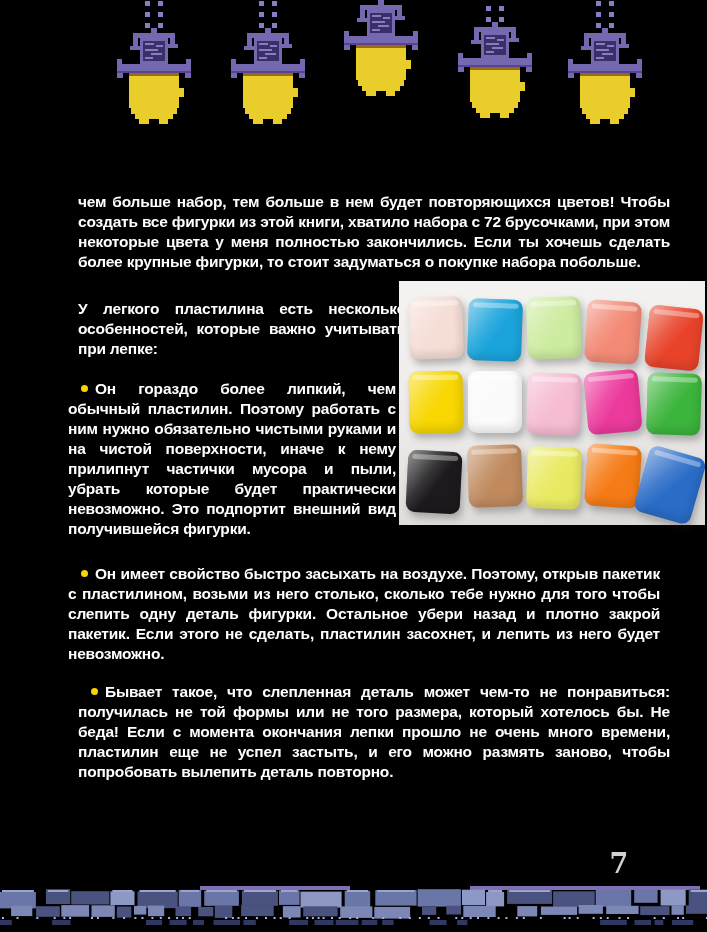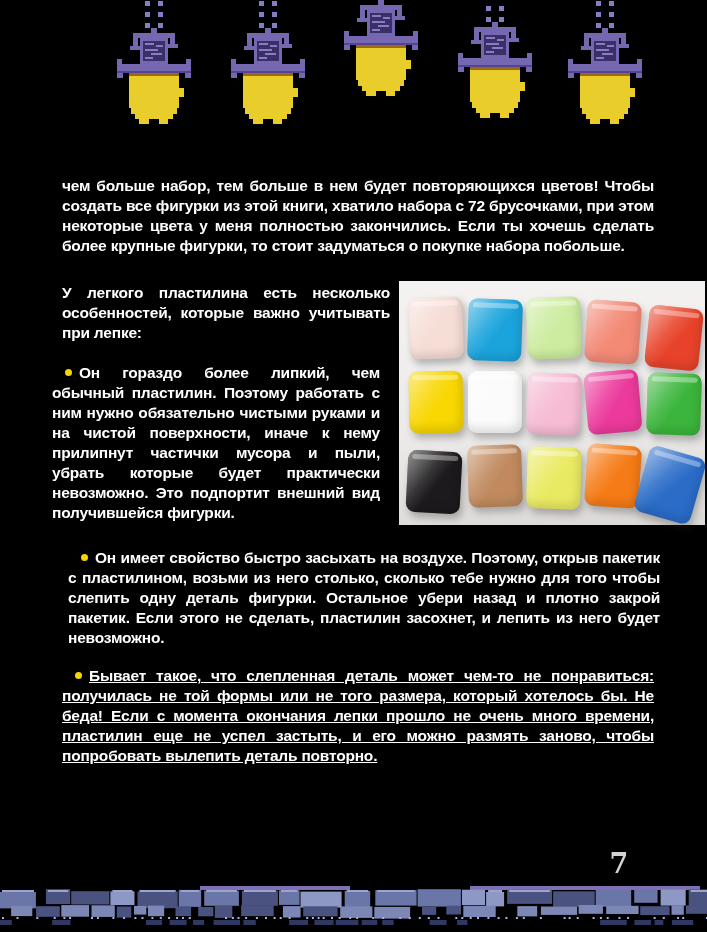--- a/index.html
+++ b/index.html
@@ -3,28 +3,28 @@
 <meta charset="utf-8">
 <style>
   html,body{margin:0;padding:0;}
   body{
     width:707px;height:932px;position:relative;overflow:hidden;
     background:#000;
     font-family:"Liberation Sans", sans-serif;
   }
   .txt{
     color:#fff;font-weight:bold;font-size:15.5px;line-height:20px;
-    text-align:justify;letter-spacing:-0.2px;margin:0;
+    text-align:justify;letter-spacing:-0.2px;margin:16px;
     hyphens:auto;-webkit-hyphens:auto;
   }
   .para1{position:absolute;left:62px;top:176px;width:592px;}
   .para2{position:absolute;left:62px;top:283px;width:328px;}
   .bullet1{position:absolute;left:52px;top:363px;width:328px;}
-  .bullet2{position:absolute;left:68px;top:548px;width:592px;}
-  .bullet3{position:absolute;left:62px;top:666px;width:592px;text-decoration:underline;}
+  .bullet2{position:absolute;left:52px;top:548px;width:592px;}
+  .bullet3{position:absolute;left:62px;top:666px;width:592px;}
   .bullet{text-indent:13px;}
   .dot{
     display:inline-block;width:7px;height:7px;border-radius:50%;
     margin-right:7px;position:relative;top:-2px;text-indent:0;
   }
   .lamp{position:absolute;}
   .photo{
     position:absolute;left:399px;top:281px;width:306px;height:244px;
     background:linear-gradient(175deg,#f4f3f1 0%,#ecebe9 55%,#dbd9d6 100%);
   }

